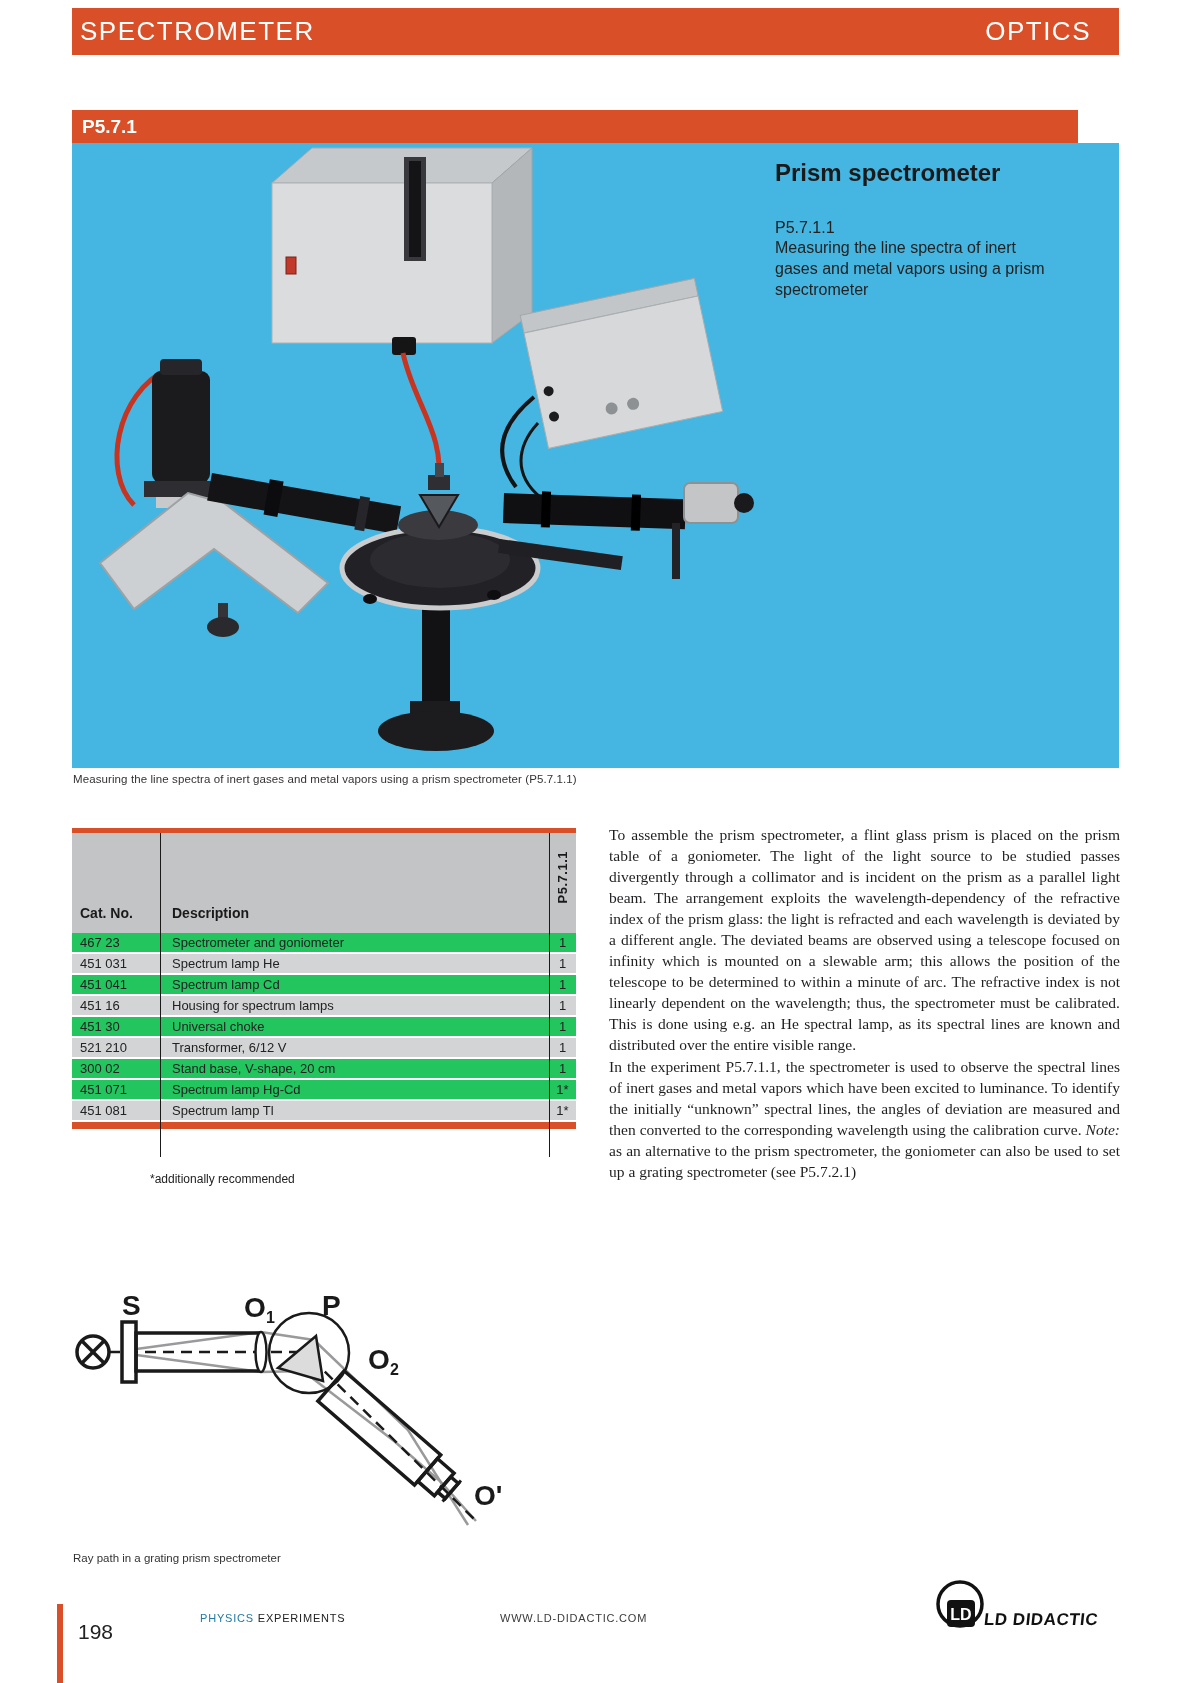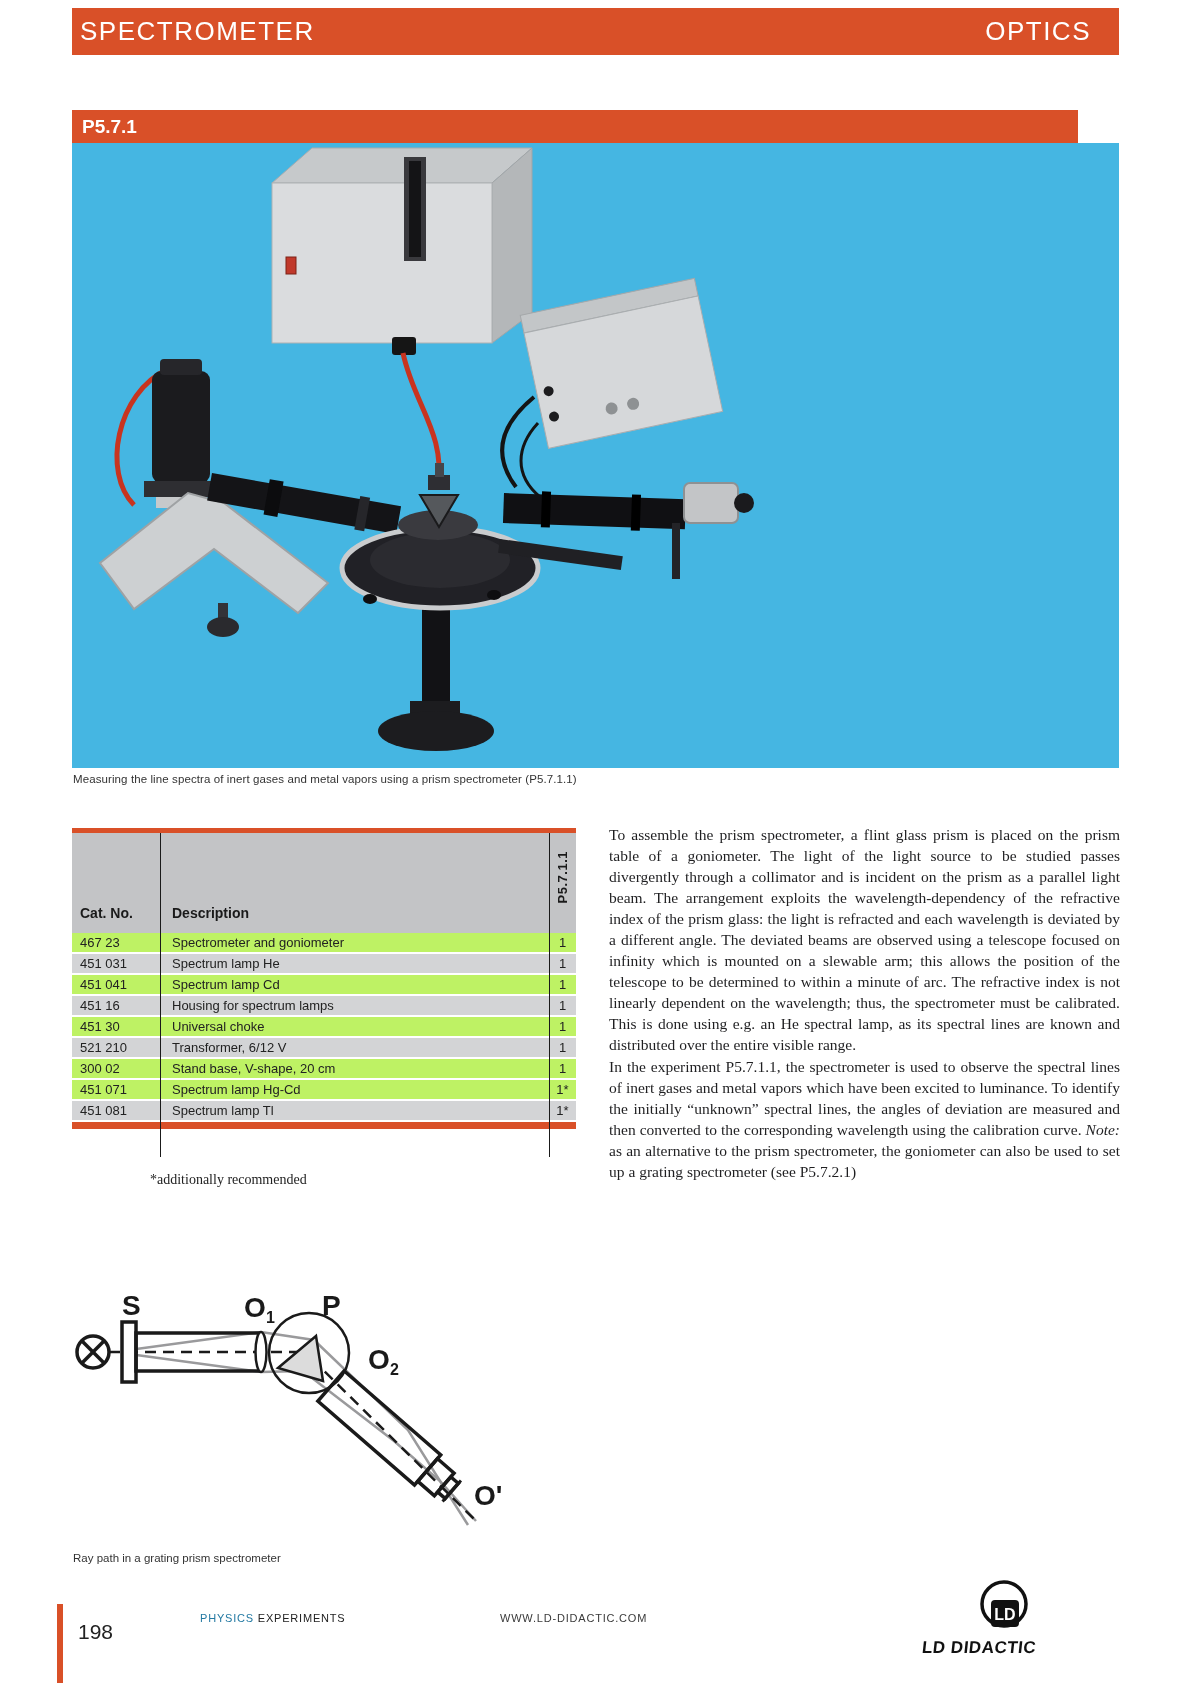--- a/index.html
+++ b/index.html
@@ -54,44 +54,44 @@
   .rot{
     writing-mode:vertical-rl;transform:rotate(180deg);
     font-size:13px;font-weight:bold;letter-spacing:.5px;display:inline-block;margin:0 auto;
   }
   table.parts td{
     height:19px;line-height:19px;font-size:13px;color:#222;
     border-bottom:2px solid #fff;padding:0 0 0 8px;white-space:nowrap;overflow:hidden;
   }
   table.parts td.desc-c{padding-left:12px;}
   table.parts td.qty-c{padding:0;text-align:center;}
-  tr.row-light td{background:#bef264;}
+  tr.row-light td{background:#22c55e;}
   tr.row-dark td{background:#D3D4D6;}
   .vline{position:absolute;width:1px;background:#1a1a1a;top:0;}
   .vline.v1{left:88px;height:324px;}
   .vline.v2{left:477px;height:324px;}
-  .footnote{position:absolute;left:150px;top:1172px;font-size:14px;color:#222;font-family:Liberation Serif, serif;}
+  .footnote{position:absolute;left:150px;top:1172px;font-size:12px;color:#222;}
   
   .bodycol{
     position:absolute;left:609px;top:824px;width:511px;
     font-size:15.5px;line-height:21px;text-align:justify;color:#1f1f21;font-family:Liberation Serif, serif;
   }
   .bodycol p{margin:0 0 1px 0;}
   .bodycol .note{font-style:italic;}
   
   .diagram{position:absolute;left:72px;top:1283px;}
   .diagram-caption{position:absolute;left:73px;top:1552px;font-size:11.5px;color:#333;}
   
   .footer-bar{position:absolute;left:57px;top:1604px;width:6px;height:79px;background:#D95028;}
   .page-num{position:absolute;left:78px;top:1620px;font-size:21px;color:#222;}
   .series{position:absolute;left:168px;top:1612px;font-size:11px;letter-spacing:.8px;padding-left:32px;}
   .series .phy{color:#2379A2;}
   .series .exp{color:#222;}
   .website{position:absolute;left:500px;top:1612px;font-size:11px;letter-spacing:.8px;color:#3a3a3a;}
-  .logo{position:absolute;left:930px;top:1578px;display:flex;align-items:flex-end;flex-direction:column;}
+  .logo{position:absolute;left:930px;top:1578px;display:flex;align-items:flex-end;}
   .logo-name{
     font-size:17px;font-weight:bold;color:#111;transform:skewX(-6deg);
     letter-spacing:.5px;margin:0 0 8px -8px;
   }
 </style>
 </head>
 <body>
 
 <div class="page">
 
@@ -169,20 +169,25 @@
       </g>
       <g>
         <rect x="612" y="340" width="54" height="40" rx="6" fill="#c3c5c7" stroke="#8e9193" stroke-width="2"></rect>
         <circle cx="672" cy="360" r="10" fill="#1a1a1d"></circle>
         <rect x="600" y="380" width="8" height="56" fill="#232327"></rect>
       </g>
       <g transform="translate(428,396) rotate(8)">
         <rect x="0" y="0" width="124" height="14" fill="#202024"></rect>
       </g>
     </svg>
+    <div class="hero-text">
+      <h1 class="hero-title">Prism spectrometer</h1>
+      <div class="hero-code">P5.7.1.1</div>
+      <div class="hero-desc">Measuring the line spectra of inert gases and metal vapors using a prism spectrometer</div>
+    </div>
   </div>
 
   <div class="photo-caption">Measuring the line spectra of inert gases and metal vapors using a prism spectrometer (P5.7.1.1)</div>
 
   <div class="table-wrap">
     <table class="parts">
       <colgroup>
           <col class="c1">
           <col class="c2">
           <col class="c3">

